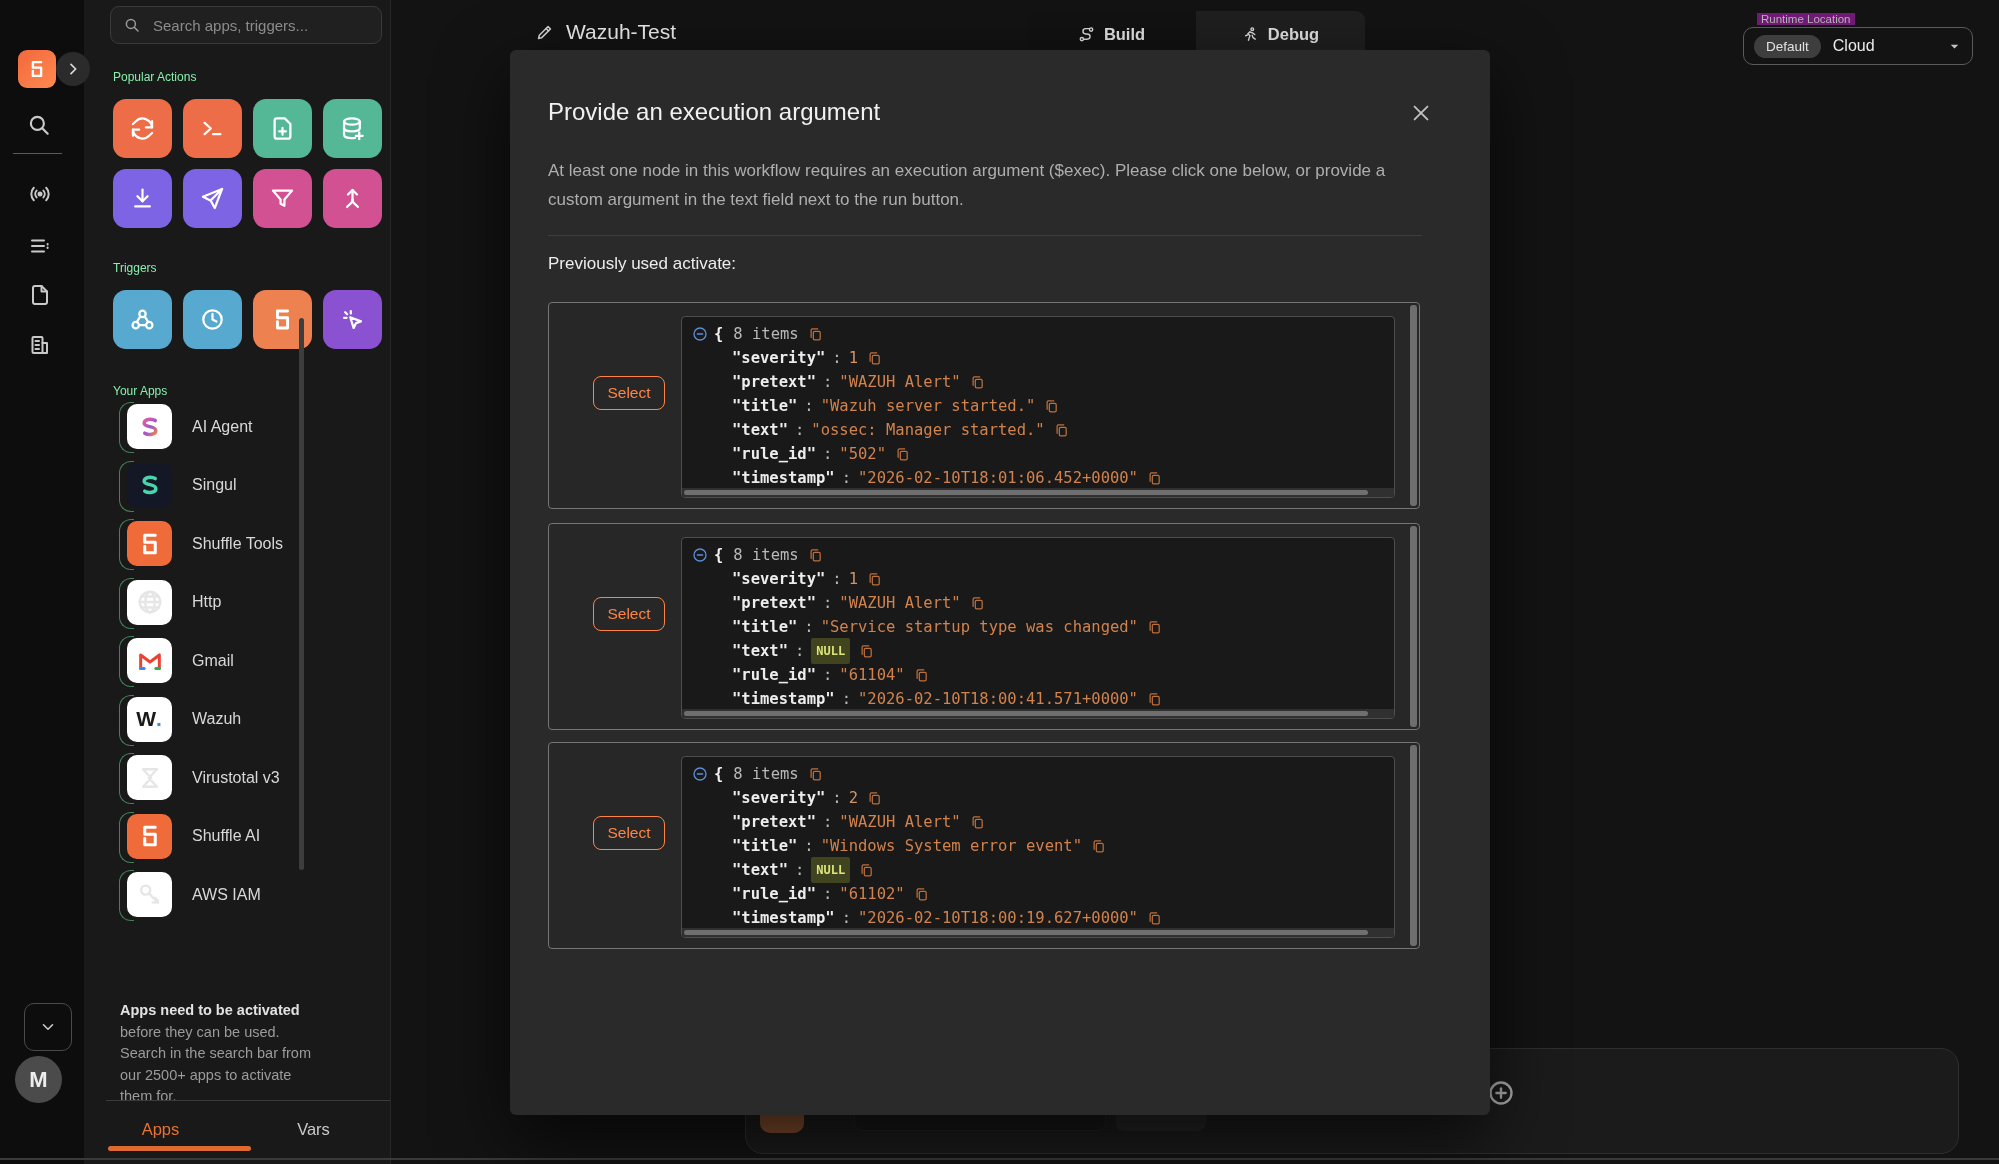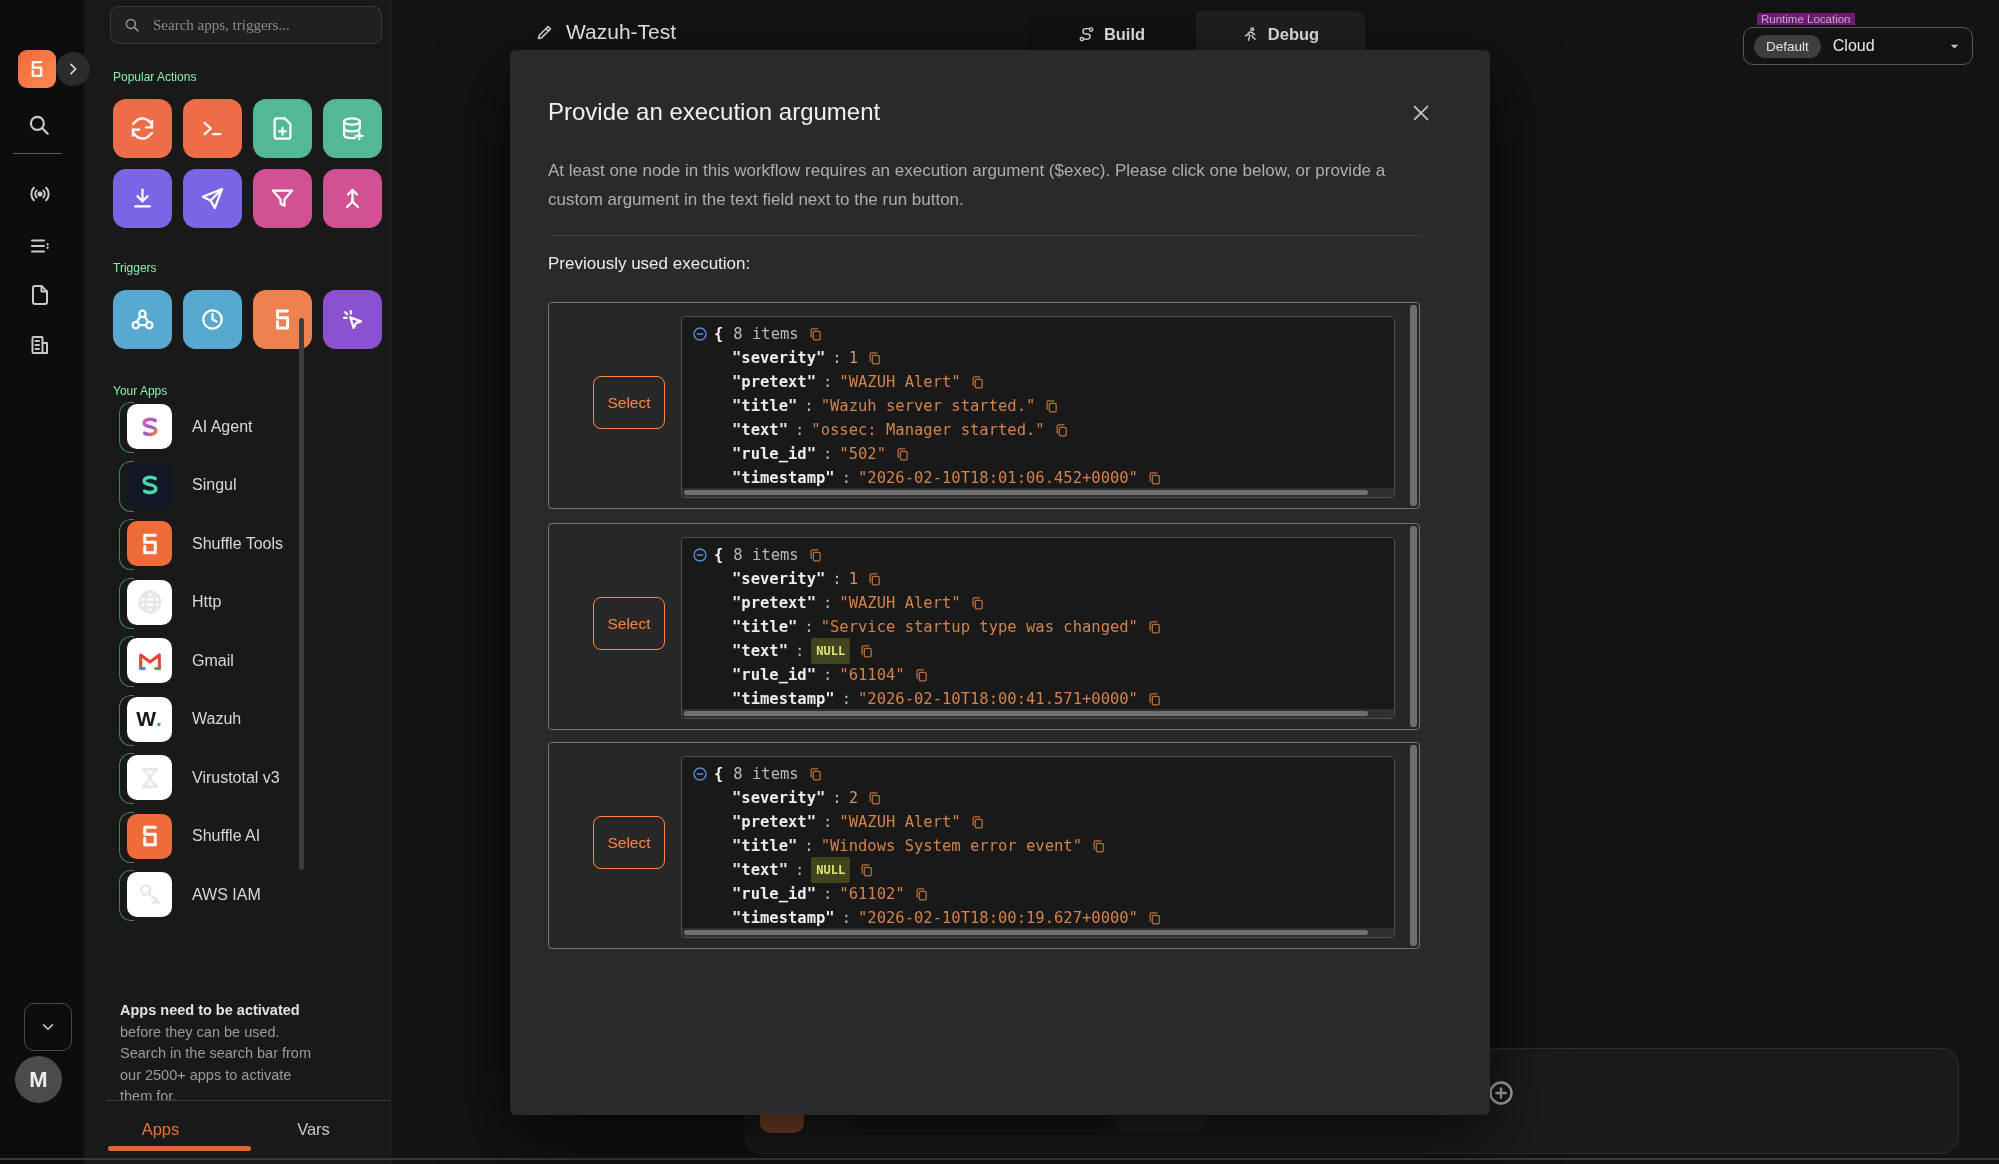--- a/index.html
+++ b/index.html
@@ -22,21 +22,21 @@
     display:flex;align-items:center;justify-content:center;color:#cfcfcf;}
   .avatar{left:15px;top:1056px;width:47px;height:47px;border-radius:50%;background:#4b4b4b;
     display:flex;align-items:center;justify-content:center;font-size:22px;font-weight:bold;color:#ededed;}
 
   
   .panel{left:84px;top:0;bottom:0;width:306px;background:#191919;border-right:1px solid #272727;}
   .search-wrap{left:26px;top:6px;width:272px;height:38px;background:#202020;border:1px solid #3a3a3a;
     border-radius:9px;display:flex;align-items:center;padding:0 12px;box-sizing:border-box;}
   .search-wrap .icn{width:18px;height:18px;color:#9a9a9a;flex:none;}
   .search-wrap input{flex:1;margin-left:10px;background:transparent;border:none;outline:none;
-    color:#fef9c3;font-size:15px;font-family:Liberation Serif, serif;}
+    color:#fef9c3;font-size:15px;font-family:Liberation Sans, sans-serif;}
   .search-wrap input::placeholder{color:#8b8b8b;}
   .sec-title{font-size:12px;color:#86efac;}
   .grid{display:grid;grid-template-columns:repeat(4,59px);gap:11px;}
   .act-btn{width:59px;height:59px;border-radius:13px;display:flex;align-items:center;justify-content:center;cursor:pointer;}
   .act-btn .icn{width:27px;height:27px;color:#fff;}
   .app-list{left:26px;top:404px;width:260px;}
   .app-row{position:relative;height:45px;margin-bottom:13.5px;display:flex;align-items:center;cursor:pointer;}
   .app-bracket{position:absolute;left:-8px;top:-2px;width:14px;height:49px;border:1.5px solid #4f9a6c;
     border-right:none;border-radius:12px 0 0 12px;opacity:.8;}
   .app-icon{width:45px;height:45px;border-radius:10px;background:#fff;display:flex;align-items:center;justify-content:center;
@@ -99,21 +99,21 @@
   .m-close{right:58px;top:52px;width:22px;height:22px;color:#c0c0c0;cursor:pointer;}
   .m-title{left:38px;top:48px;font-size:24px;font-weight:500;color:#f1f1f1;}
   .m-desc{left:38px;top:106px;width:888px;font-size:17px;line-height:29px;color:#aeaeae;}
   .m-div{left:38px;top:185px;right:68px;height:1px;background:#3e3e3e;}
   .m-prev{left:38px;top:204px;font-size:17px;color:#ececec;}
   .run-btn{left:38px;top:956px;width:270px;height:43px;background:transparent;border:1px solid #7a7a7a;
     border-radius:7px;color:#e9e9e9;font-size:15.5px;font-family:"Liberation Sans",sans-serif;cursor:pointer;}
 
   .arg-card{position:absolute;left:38px;width:872px;height:207px;border:1.5px solid #757575;
     border-radius:4px;background:#272727;box-sizing:border-box;}
-  .select-btn{position:absolute;left:44px;top:73px;width:72px;height:53px;background:transparent;
+  .select-btn{position:absolute;left:44px;top:73px;width:72px;height:34px;background:transparent;
     border:1.5px solid #ff8444;border-radius:8px;color:#ff8444;font-size:15.5px;
     font-family:"Liberation Sans",sans-serif;cursor:pointer;}
   .vscroll{position:absolute;right:2px;top:2px;bottom:2px;width:7px;border-radius:3px;background:#2e2e2e;}
   .vthumb{position:absolute;left:0;right:0;top:0;bottom:0;background:#6e6e6e;border-radius:3px;}
   .json-box{position:absolute;left:132px;top:13px;right:24px;bottom:10px;background:#191919;
     border:1px solid #4d4d4d;border-radius:4px;overflow:hidden;
     font-family:"DejaVu Sans Mono",monospace;font-size:15.5px;}
   .json-inner{padding:5px 0 0 10px;}
   .json-line{height:24px;line-height:24px;white-space:nowrap;display:flex;align-items:center;}
   .json-line.indent{padding-left:40px;}
@@ -540,21 +540,21 @@
   <div class="abs modal">
     <span class="abs icn m-close">
         <svg viewBox="0 0 24 24" fill="none" stroke="currentColor" stroke-width="2" stroke-linecap="round" stroke-linejoin="round">
           <line x1="5" y1="5" x2="19" y2="19"></line>
           <line x1="19" y1="5" x2="5" y2="19"></line>
         </svg>
       </span>
     <div class="abs m-title">Provide an execution argument</div>
     <div class="abs m-desc">At least one node in this workflow requires an execution argument ($exec). Please click one below, or provide a custom argument in the text field next to the run button.</div>
     <div class="abs m-div"></div>
-    <div class="abs m-prev">Previously used execution:</div>
+    <div class="abs m-prev">Previously used activate:</div>
     <div id="cards">
         <div class="arg-card" style="top: 252px;">
           <button class="select-btn">Select</button>
           <div class="json-box">
             <div class="json-inner">
               <div class="json-line">
                 <span class="icn j-min">
                   <svg viewBox="0 0 24 24" fill="none" stroke="currentColor" stroke-width="2" stroke-linecap="round" stroke-linejoin="round">
                     <circle cx="12" cy="12" r="9"></circle>
                     <line x1="8" y1="12" x2="16" y2="12"></line>

